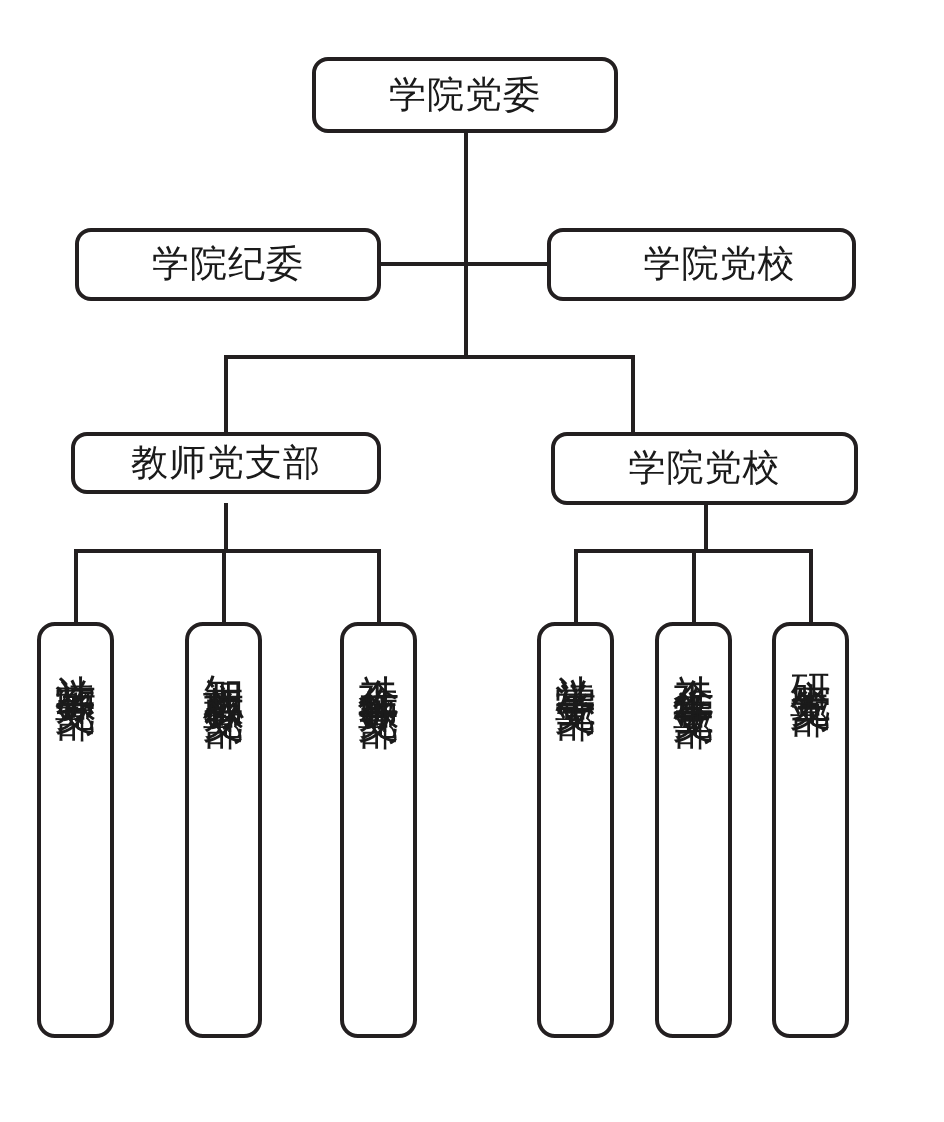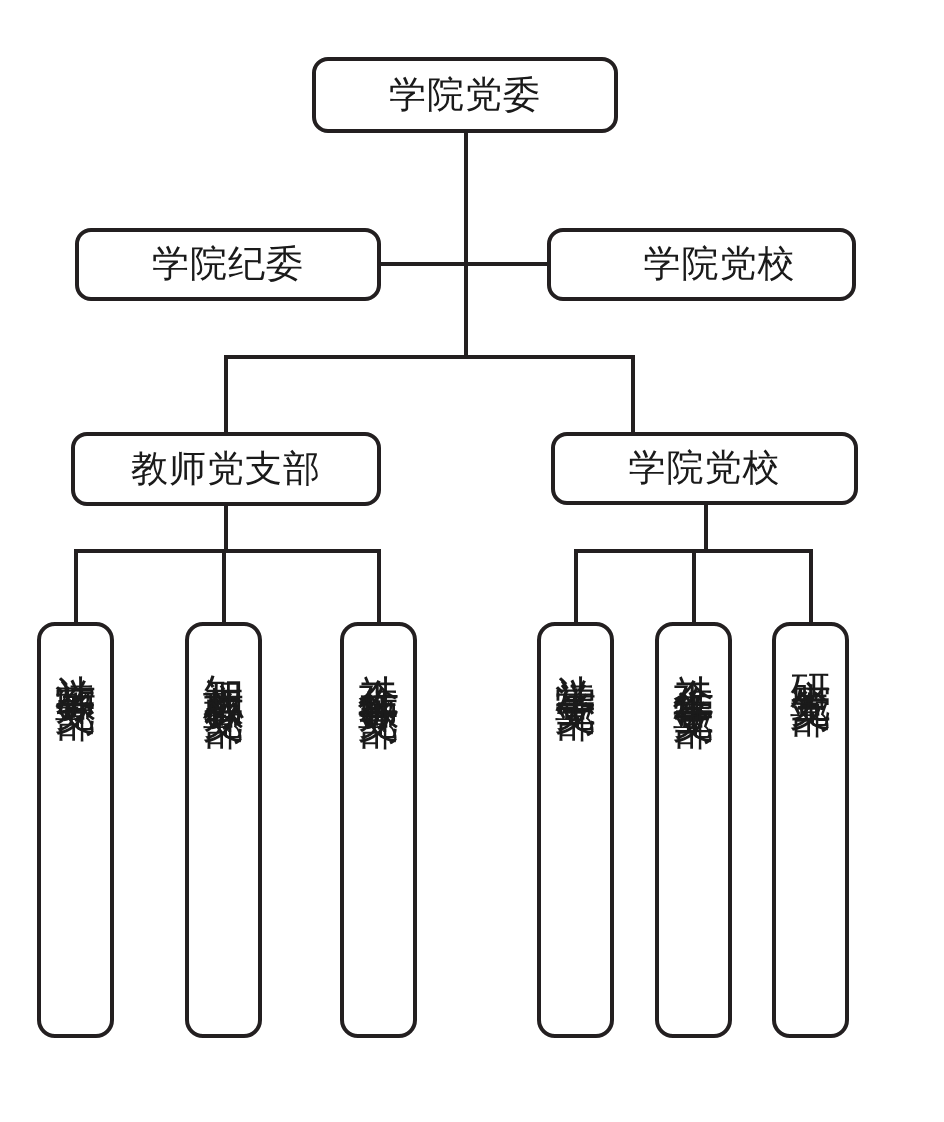--- a/index.html
+++ b/index.html
@@ -88,21 +88,21 @@
   </div>
 
   <div class="node horiz" style="left:75px; top:228px; width:306px; height:73px;">
     <span class="label">学院纪委</span>
   </div>
 
   <div class="node horiz" style="left:547px; top:228px; width:309px; height:73px;padding-left:36px;">
     <span class="label">学院党校</span>
   </div>
 
-  <div class="node horiz" style="left:71px; top:432px; width:310px; height:74px;">
+  <div class="node horiz" style="left:71px; top:432px; width:310px; height:62px;">
     <span class="label">教师党支部</span>
   </div>
 
   <div class="node horiz" style="left:551px; top:432px; width:307px; height:73px;">
     <span class="label">学院党校</span>
   </div>
 
   <div class="node vert" style="left:37px; top:622px; width:77px; height:416px;">
     <span class="label">法学教师党支部</span>
   </div>

